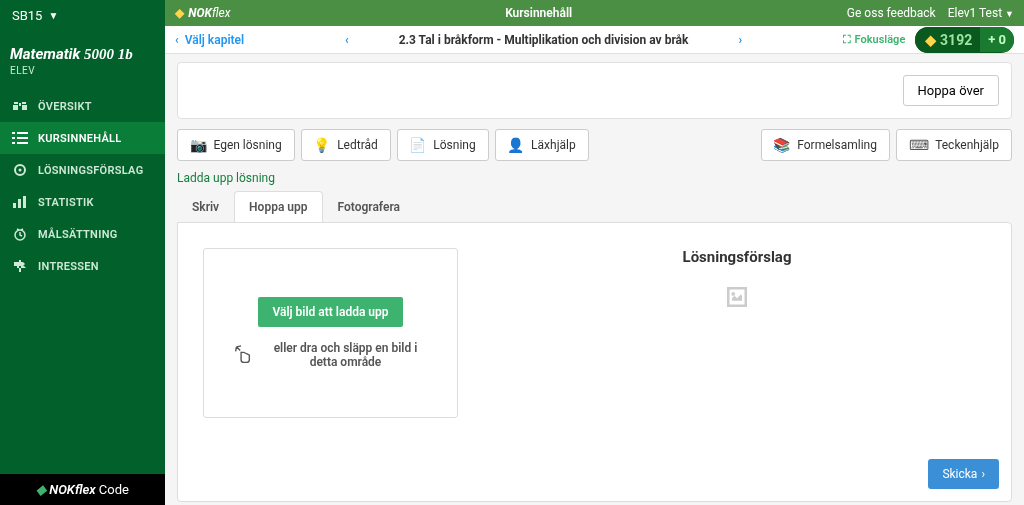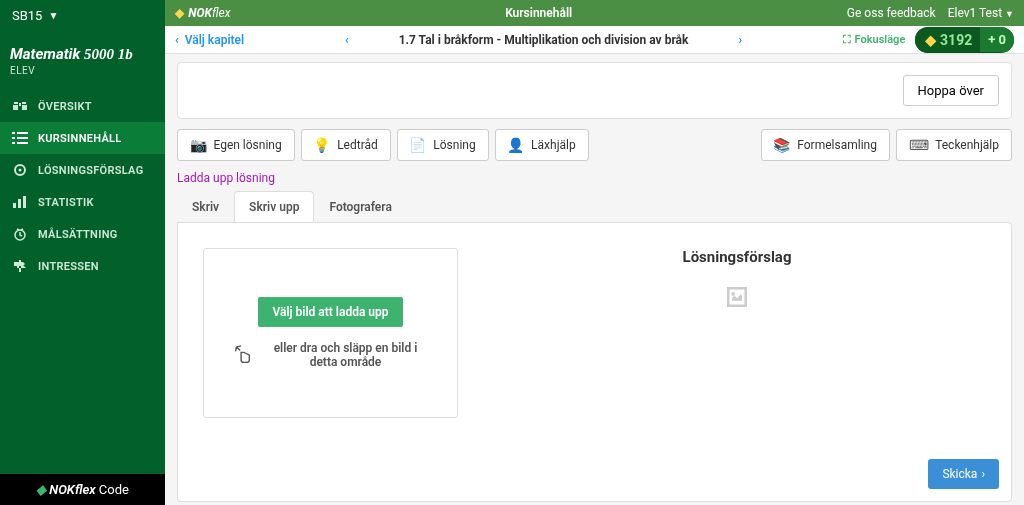--- a/index.html
+++ b/index.html
@@ -33,21 +33,21 @@
 .chapterbar .score .dia { background: #0a5a1f; padding: 5px 8px 5px 10px; display: flex; align-items: center; gap: 4px; font-size: 14px; color: #9be59e; }
 .chapterbar .score .dia .num { color: #9be59e; }
 .chapterbar .score .plus { background: #1a7a2f; padding: 5px 8px; color: #bfffc3; font-size: 13px; }
 .content { flex: 1; padding: 8px 12px 0; overflow: hidden; }
 .panel-top { background: #fff; border: 1px solid #e0e0e0; border-radius: 4px; padding: 12px; display: flex; justify-content: flex-end; margin-bottom: 10px; }
 .btn-outline { border: 1px solid #ccc; background: #fff; padding: 7px 14px; font-size: 13px; cursor: pointer; border-radius: 3px; }
 .toolbar { display: flex; gap: 6px; margin-bottom: 10px; }
 .tool-btn { border: 1px solid #ccc; background: #fff; padding: 7px 12px; font-size: 12px; display: flex; align-items: center; gap: 6px; cursor: pointer; border-radius: 3px; color: #333; }
 .tool-btn .ico { font-size: 14px; color: #555; }
 .toolbar .spacer { flex: 1; }
-.sub-label { font-size: 12px; color: #a21caf; margin-bottom: 6px; }
+.sub-label { font-size: 12px; color: #15803d; margin-bottom: 6px; }
 .tabs { display: flex; }
 .tab { padding: 8px 14px; font-size: 12px; cursor: pointer; border: 1px solid transparent; border-bottom: none; color: #555; font-weight: 600; }
 .tab.active { background: #fff; border-color: #ddd; border-radius: 4px 4px 0 0; }
 .tab-content { background: #fff; border: 1px solid #ddd; border-radius: 0 4px 4px 4px; padding: 25px; display: flex; gap: 30px; min-height: 280px; position: relative; }
 .upload-box { border: 1px solid #ddd; border-radius: 3px; width: 255px; height: 170px; display: flex; flex-direction: column; align-items: center; justify-content: center; gap: 14px; padding: 10px; }
 .btn-green { background: #3eb36f; color: #fff; border: none; padding: 8px 14px; font-size: 12px; cursor: pointer; font-weight: 600; border-radius: 2px; }
 .drag-text { display: flex; align-items: center; gap: 8px; font-size: 12px; color: #555; text-align: center; font-weight: 600; }
 .drag-text .hand { font-size: 18px; }
 .solution-preview { flex: 1; text-align: center; padding-top: 0px; }
 .solution-preview h4 { font-size: 15px; font-weight: 700; color: #333; margin-bottom: 12px; }
@@ -143,21 +143,21 @@
     </div>
   </div>
 
   <div class="chapterbar">
     <div class="left">
       <span>‹</span>
       <span>Välj kapitel</span>
     </div>
     <div class="center">
       <span class="arrow">‹</span>
-      <span>1.7 Tal i bråkform - Multiplikation och division av bråk</span>
+      <span>2.3 Tal i bråkform - Multiplikation och division av bråk</span>
       <span class="arrow">›</span>
     </div>
     <div class="right">
       <div class="focus">
         <span>⛶</span>
         <span>Fokusläge</span>
       </div>
       <div class="score">
         <span class="dia">
             <span style="color:#ffd54a">◆</span> 
@@ -198,21 +198,21 @@
       <button class="tool-btn">
           <span class="ico">⌨</span>
           <span>Teckenhjälp</span>
         </button>
     </div>
 
     <div class="sub-label">Ladda upp lösning</div>
 
     <div class="tabs">
       <div class="tab">Skriv</div>
-      <div class="tab active">Skriv upp</div>
+      <div class="tab active">Hoppa upp</div>
       <div class="tab">Fotografera</div>
     </div>
 
     <div class="tab-content">
       <div class="upload-box">
         <button class="btn-green">Välj bild att ladda upp</button>
         <div class="drag-text">
           <span class="hand">
             <svg width="22" height="22" viewBox="0 0 24 24">
                 <path fill="none" stroke="#555" stroke-width="1.5" d="M6 2l4 4M6 2l-1 5m1-5l5-1M11 8v8a3 3 0 003 3h3a3 3 0 003-3v-5l-2-1-2-1-2-1-3 0z"></path>

